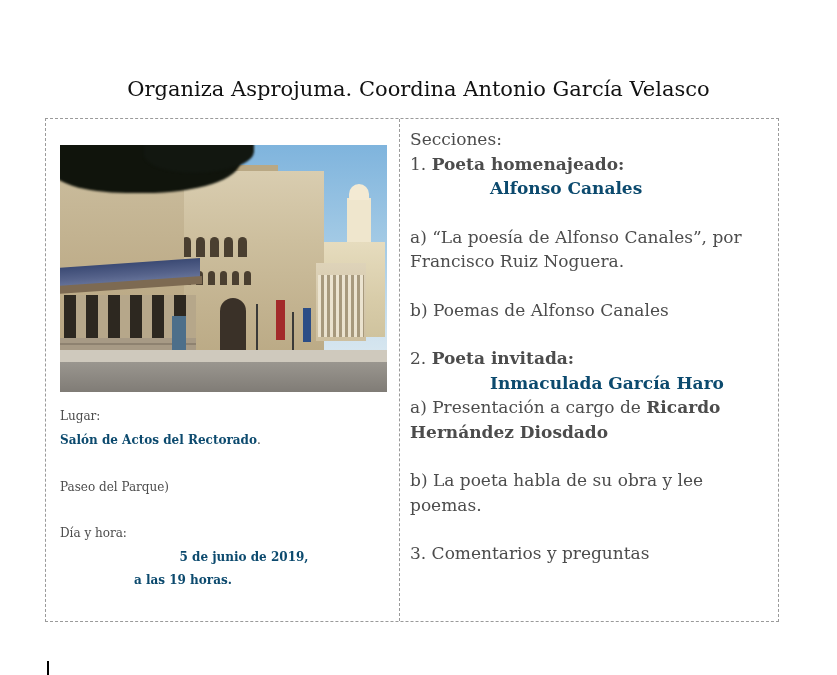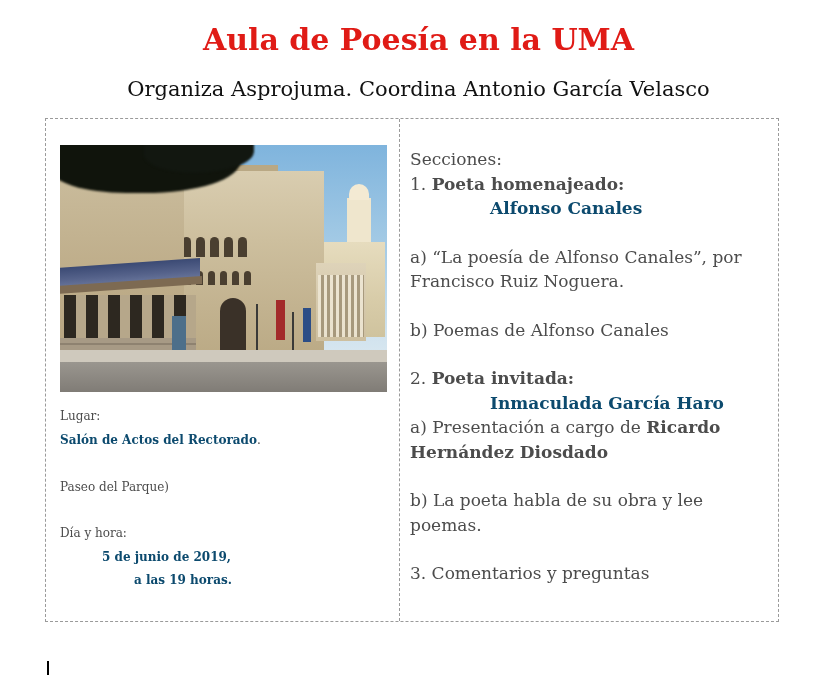--- a/index.html
+++ b/index.html
@@ -302,48 +302,46 @@
     color: #4c4c4c;
     font-family: "DejaVu Serif", "Liberation Serif", serif;
     font-size: 12px;
     line-height: 23.5px;
   }
   .right-text {
     color: #4c4c4c;
     font-family: "DejaVu Serif", "Liberation Serif", serif;
     font-size: 17px;
     line-height: 24.5px;
-    margin-top: 20px;
   }
   .red { color: #e01b16; }
   .bold { font-weight: bold; }
   .red.bold { color: #0c4a6e; font-weight: bold; }
   .dark-bold { color: #4c4c4c; font-weight: bold; }
-  .ind-1 { display: block; padding-left: 42px; }
+  .ind-1 { display: block; padding-left: 42px; text-align: center; }
   .ind-2 { display: block; padding-left: 74px; }
   .ind-3 { display: block; padding-left: 80px; }
   .gap { display: block; height: 23px; }
   .gap-r { display: block; height: 24px; }
 
   
   .caret {
     position: absolute;
     left: 47px;
     top: 661px;
     width: 2px;
     height: 14px;
     background: #000000;
   }
 </style>
 </head>
 <body>
 
 <div class="page">
 
-  <div class="poster-title">Aula de Poesía en la UMA</div>
 
   <div class="poster-subtitle">Organiza Asprojuma. Coordina Antonio García Velasco</div>
 
   <div class="info-table">
 
     <div class="cell-left">
 
       <div class="photo-wrap">
         <div class="photo">
           <div class="sky"></div>

